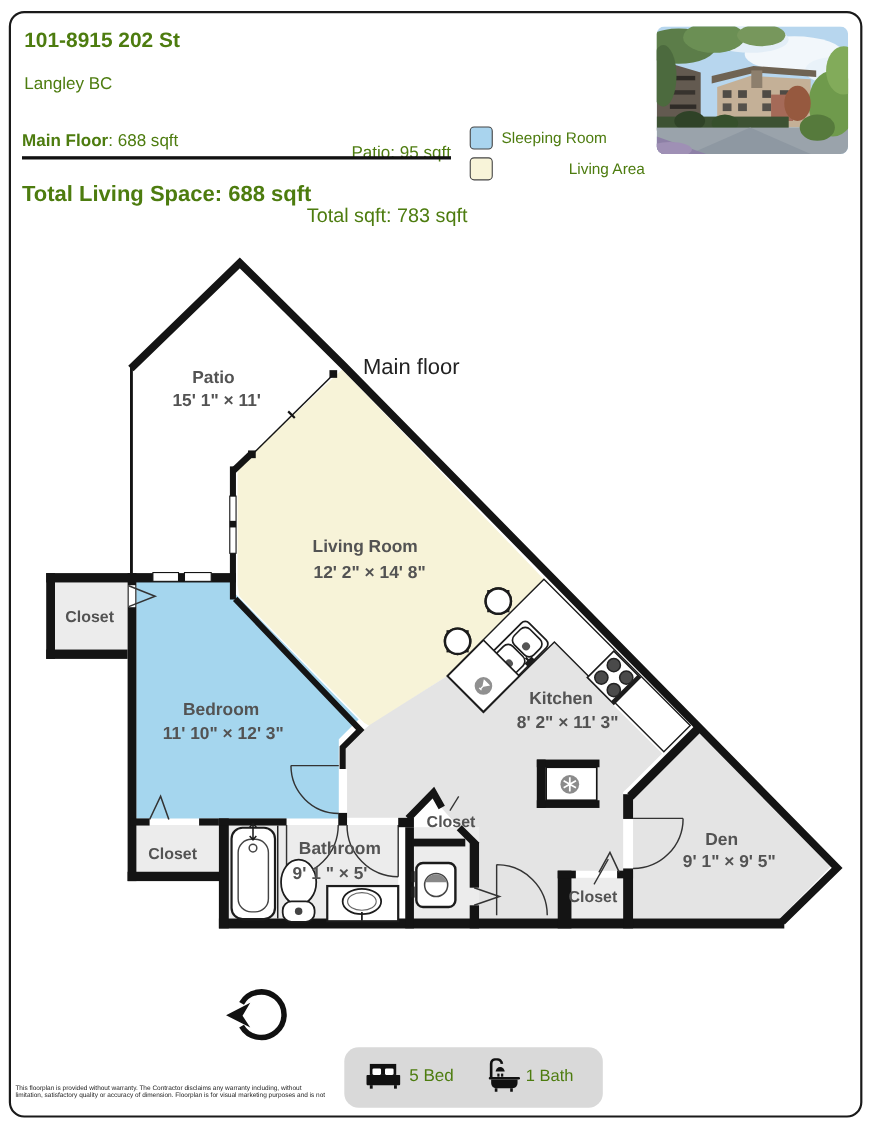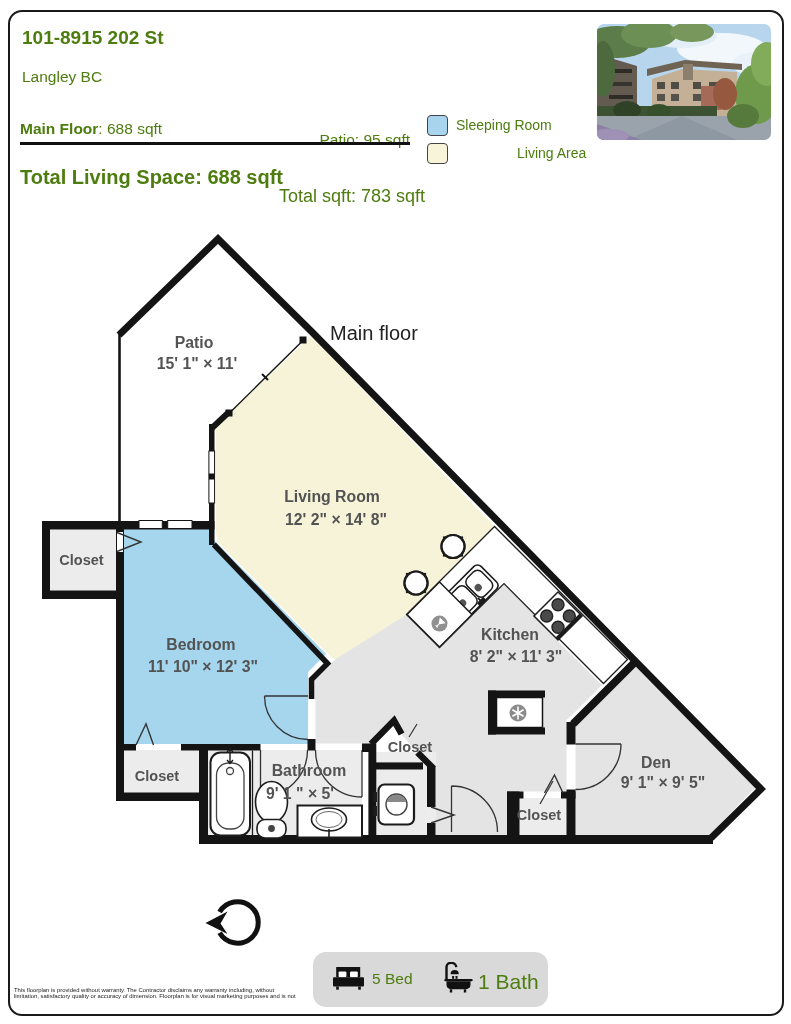--- a/index.html
+++ b/index.html
@@ -315,15 +315,15 @@
   <path d="M 2.5,17.5 L 2.5,5 A 4.2 4.2 0 0 1 6.7,0.9 L 7.5,0.9 A 4.8 4.8 0 0 1 12.3,5.2" fill="none" stroke="#111" stroke-width="2.4"></path>
   <path d="M 6.6,12.2 A 4.1 4.1 0 0 1 14.8,12.2 Z" fill="#111"></path>
   <rect x="8.1" y="14" width="2" height="2.8" fill="#111"></rect>
   <rect x="11.5" y="14" width="2" height="2.8" fill="#111"></rect>
   <rect x="0.3" y="17" width="28.4" height="2.3" rx="1.1" fill="#111"></rect>
   <path d="M 2.5,19.3 L 26.5,19.3 L 26.5,22.5 Q 26.5,27.3 20.8,27.3 L 8.2,27.3 Q 2.5,27.3 2.5,22.5 Z" fill="#111"></path>
   <rect x="5.8" y="27.3" width="2.4" height="3.2" fill="#111"></rect>
   <rect x="19.8" y="27.3" width="2.4" height="3.2" fill="#111"></rect>
 </svg>
 
-<div class="hdr" style="left:478px;top:970px;font-size:21px;">1 Bath</div>
+<div class="hdr" style="left:478px;top:970px;font-size:15px;">1 Bath</div>
 
 <div style="position:absolute;left:14px;top:987px;width:310px;font-size:5.9px;line-height:1.06;color:#222;">This floorplan is provided without warranty. The Contractor disclaims any warranty including, without<br>limitation, satisfactory quality or accuracy of dimension. Floorplan is for visual marketing purposes and is not</div>
 
 </body></html>

